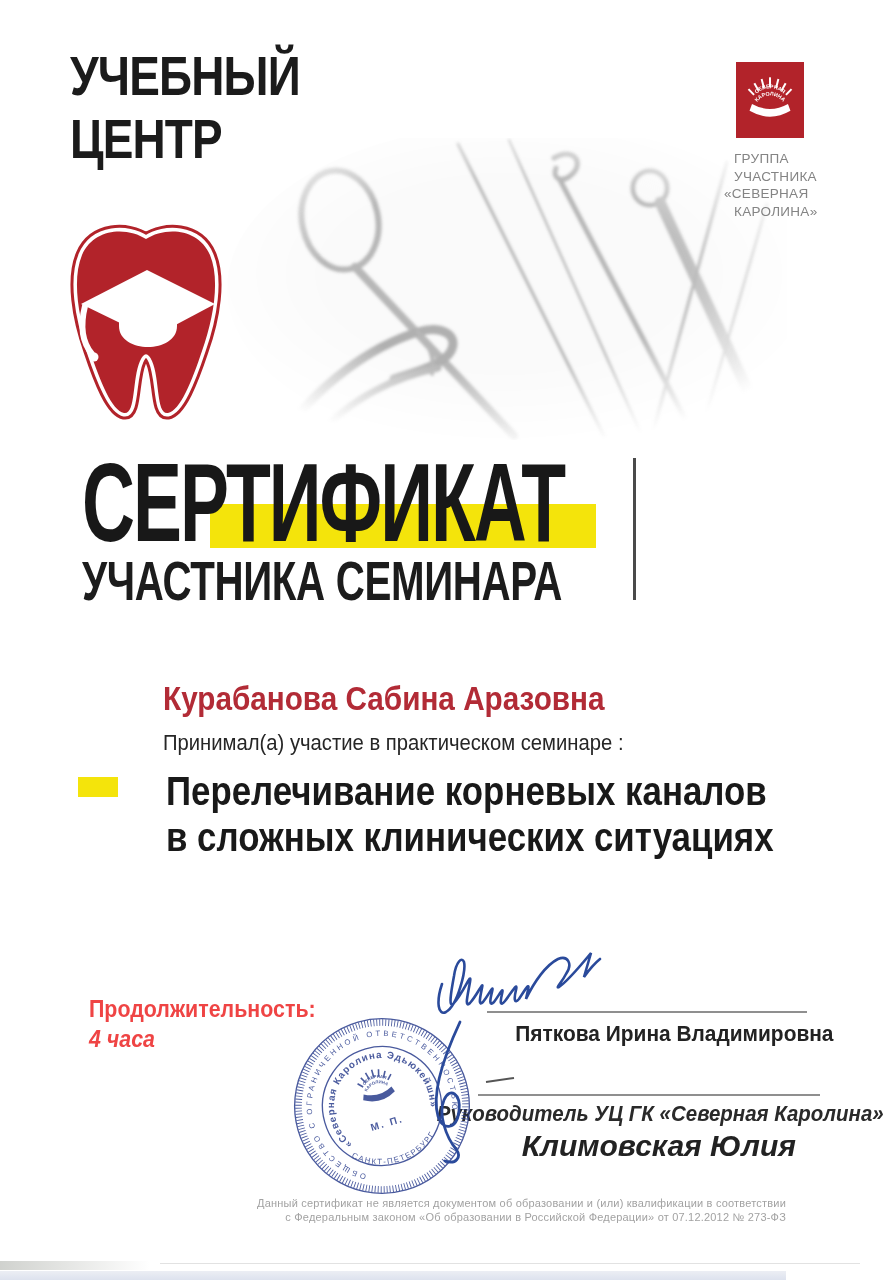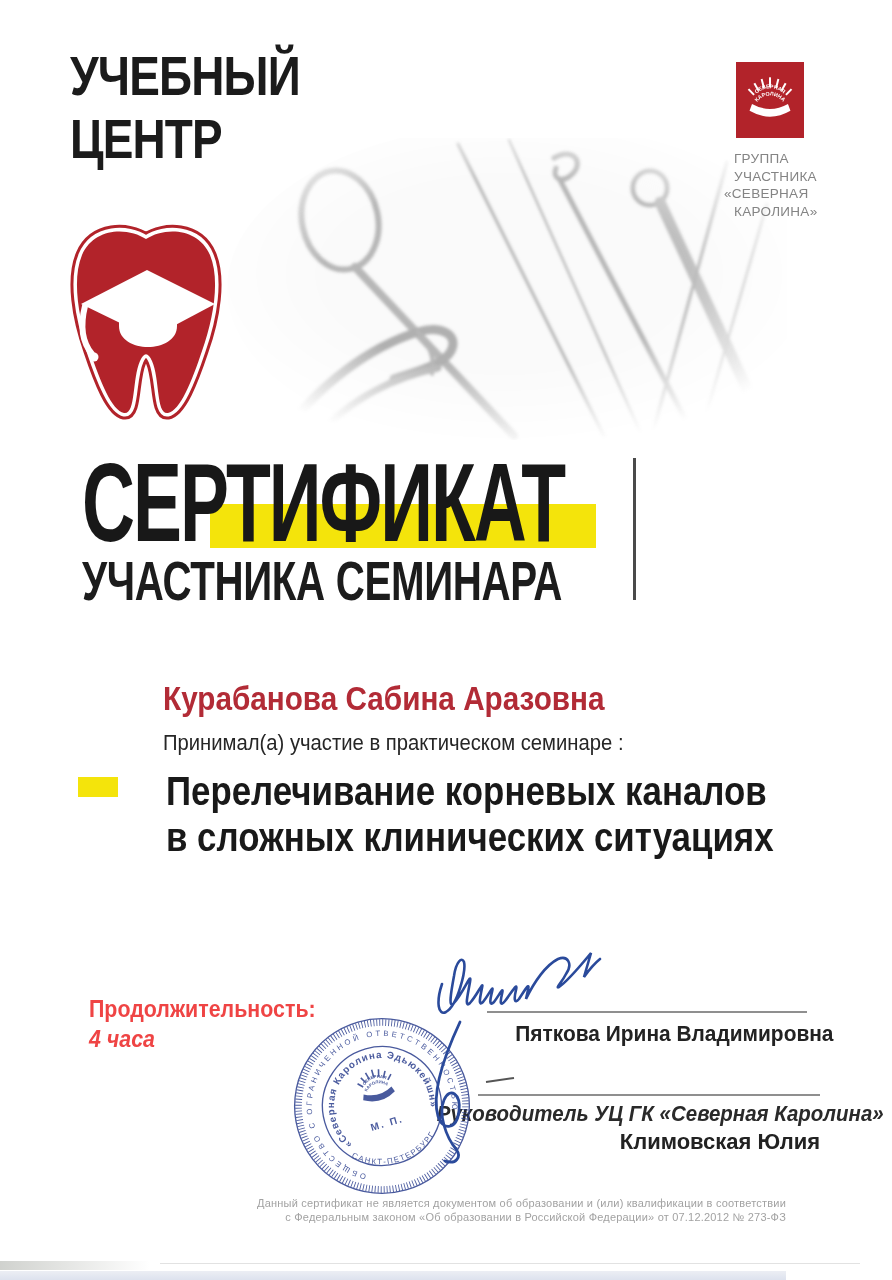--- a/index.html
+++ b/index.html
@@ -53,22 +53,22 @@
   .sig-lecturer{position:absolute;left:428px;top:942px;width:240px;height:85px;z-index:4;}
   .role-lecturer{position:absolute;left:600px;top:972px;width:205px;text-align:right;font-size:21px;
     font-weight:bold;font-style:italic;color:#222;z-index:3;}
   .rule-lecturer{position:absolute;left:487px;top:1011px;width:320px;height:1.5px;background:#8f8f8f;z-index:3;}
   .name-lecturer{position:absolute;left:500px;top:1021px;width:307px;text-align:right;font-size:22px;
     font-weight:bold;color:#222;transform:scaleX(.95);transform-origin:right top;white-space:nowrap;z-index:3;}
 
   .rule-head{position:absolute;left:478px;top:1094px;width:342px;height:1.5px;background:#8f8f8f;z-index:3;}
   .role-head{position:absolute;left:408px;top:1101px;width:412px;text-align:right;font-size:22px;
     font-style:italic;font-weight:bold;color:#2a2a2a;transform:scaleX(.93);transform-origin:right top;white-space:nowrap;z-index:3;}
-  .name-head{position:absolute;left:500px;top:1129px;width:320px;text-align:right;font-size:22px;
-    font-weight:bold;color:#222;z-index:3;}
+  .name-head{position:absolute;left:476px;top:1129px;width:320px;text-align:right;font-size:30px;
+    font-weight:bold;font-style:italic;color:#222;z-index:3;}
 
   
   .stamp{position:absolute;left:286px;top:1010px;width:192px;height:192px;z-index:3;opacity:.86;}
   .sig-head{position:absolute;left:398px;top:1016px;width:125px;height:155px;z-index:4;}
 
   
   .disclaimer{position:absolute;left:0;top:1196px;width:100%;text-align:right;font-size:11px;
     line-height:14px;color:#a2a2a2;letter-spacing:.2px;z-index:3;}
 
   

